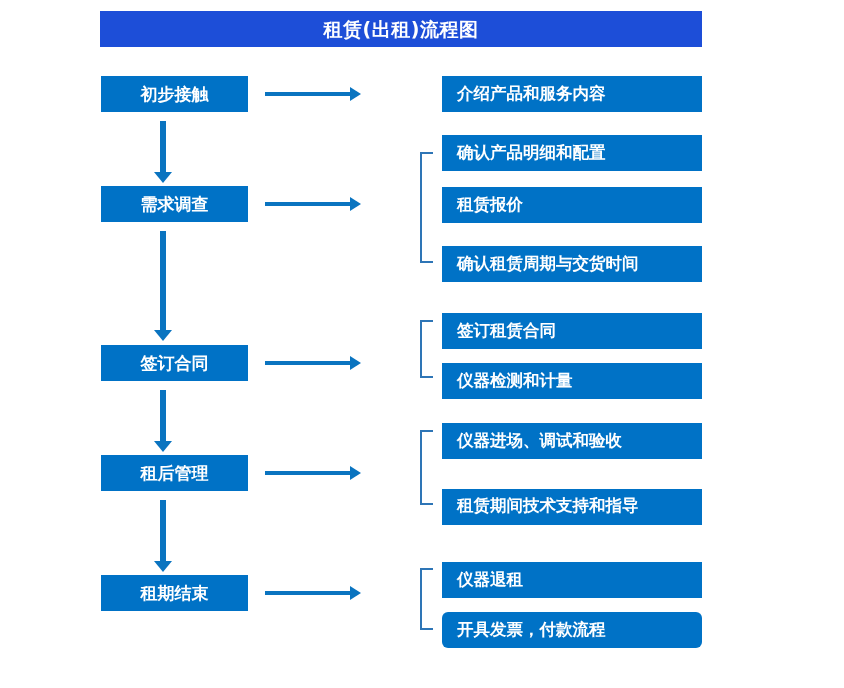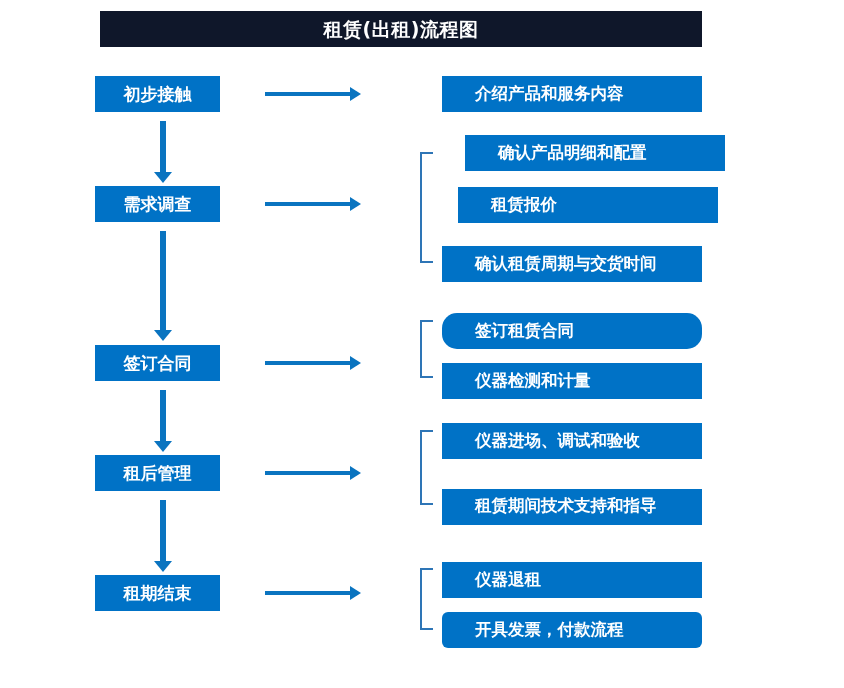--- a/index.html
+++ b/index.html
@@ -16,21 +16,21 @@
     overflow: hidden;
   }
 
   
   .title-bar {
     position: absolute;
     left: 100px;
     top: 11px;
     width: 602px;
     height: 36px;
-    background: #0f172a;
+    background: #1d4ed8;
     display: flex;
     align-items: center;
     justify-content: center;
   }
   .title-bar .title-text {
     color: #ffffff;
     font-size: 19px;
     font-weight: bold;
     letter-spacing: 0.5px;
     line-height: 1;
@@ -47,35 +47,35 @@
   .node .node-text {
     color: #ffffff;
     font-size: 17px;
     font-weight: bold;
     line-height: 1;
     white-space: nowrap;
   }
 
   
   .stage-node {
-    left: 95px;
-    width: 125px;
+    left: 101px;
+    width: 147px;
     height: 36px;
     justify-content: center;
   }
   .stage-node .node-text {
     font-size: 17px;
   }
 
   
   .detail-node {
     left: 442px;
     width: 260px;
     height: 36px;
-    padding-left: 33px;
+    padding-left: 15px;
     justify-content: flex-start;
   }
   .detail-node .node-text {
     font-size: 16.5px;
   }
 
   
   .h-arrow {
     position: absolute;
     height: 14px;
@@ -196,30 +196,30 @@
   </div>
 
   <div class="bracket" style="left:420px; top:152px; width:13px; height:111px;"></div>
   <div class="bracket" style="left:420px; top:320px; width:13px; height:58px;"></div>
   <div class="bracket" style="left:420px; top:430px; width:13px; height:75px;"></div>
   <div class="bracket" style="left:420px; top:568px; width:13px; height:62px;"></div>
 
   <div class="node detail-node" style="top:76px;">
     <span class="node-text">介绍产品和服务内容</span>
   </div>
-  <div class="node detail-node" style="top:135px;margin-left:23px;">
+  <div class="node detail-node" style="top:135px;">
     <span class="node-text">确认产品明细和配置</span>
   </div>
-  <div class="node detail-node" style="top:187px;margin-left:16px;">
+  <div class="node detail-node" style="top:187px;">
     <span class="node-text">租赁报价</span>
   </div>
   <div class="node detail-node" style="top:246px;">
     <span class="node-text">确认租赁周期与交货时间</span>
   </div>
-  <div class="node detail-node" style="top:313px;border-radius:15px;">
+  <div class="node detail-node" style="top:313px;">
     <span class="node-text">签订租赁合同</span>
   </div>
   <div class="node detail-node" style="top:363px;">
     <span class="node-text">仪器检测和计量</span>
   </div>
   <div class="node detail-node" style="top:423px;">
     <span class="node-text">仪器进场、调试和验收</span>
   </div>
   <div class="node detail-node" style="top:489px;font-family:Liberation Mono, monospace;">
     <span class="node-text">租赁期间技术支持和指导</span>

